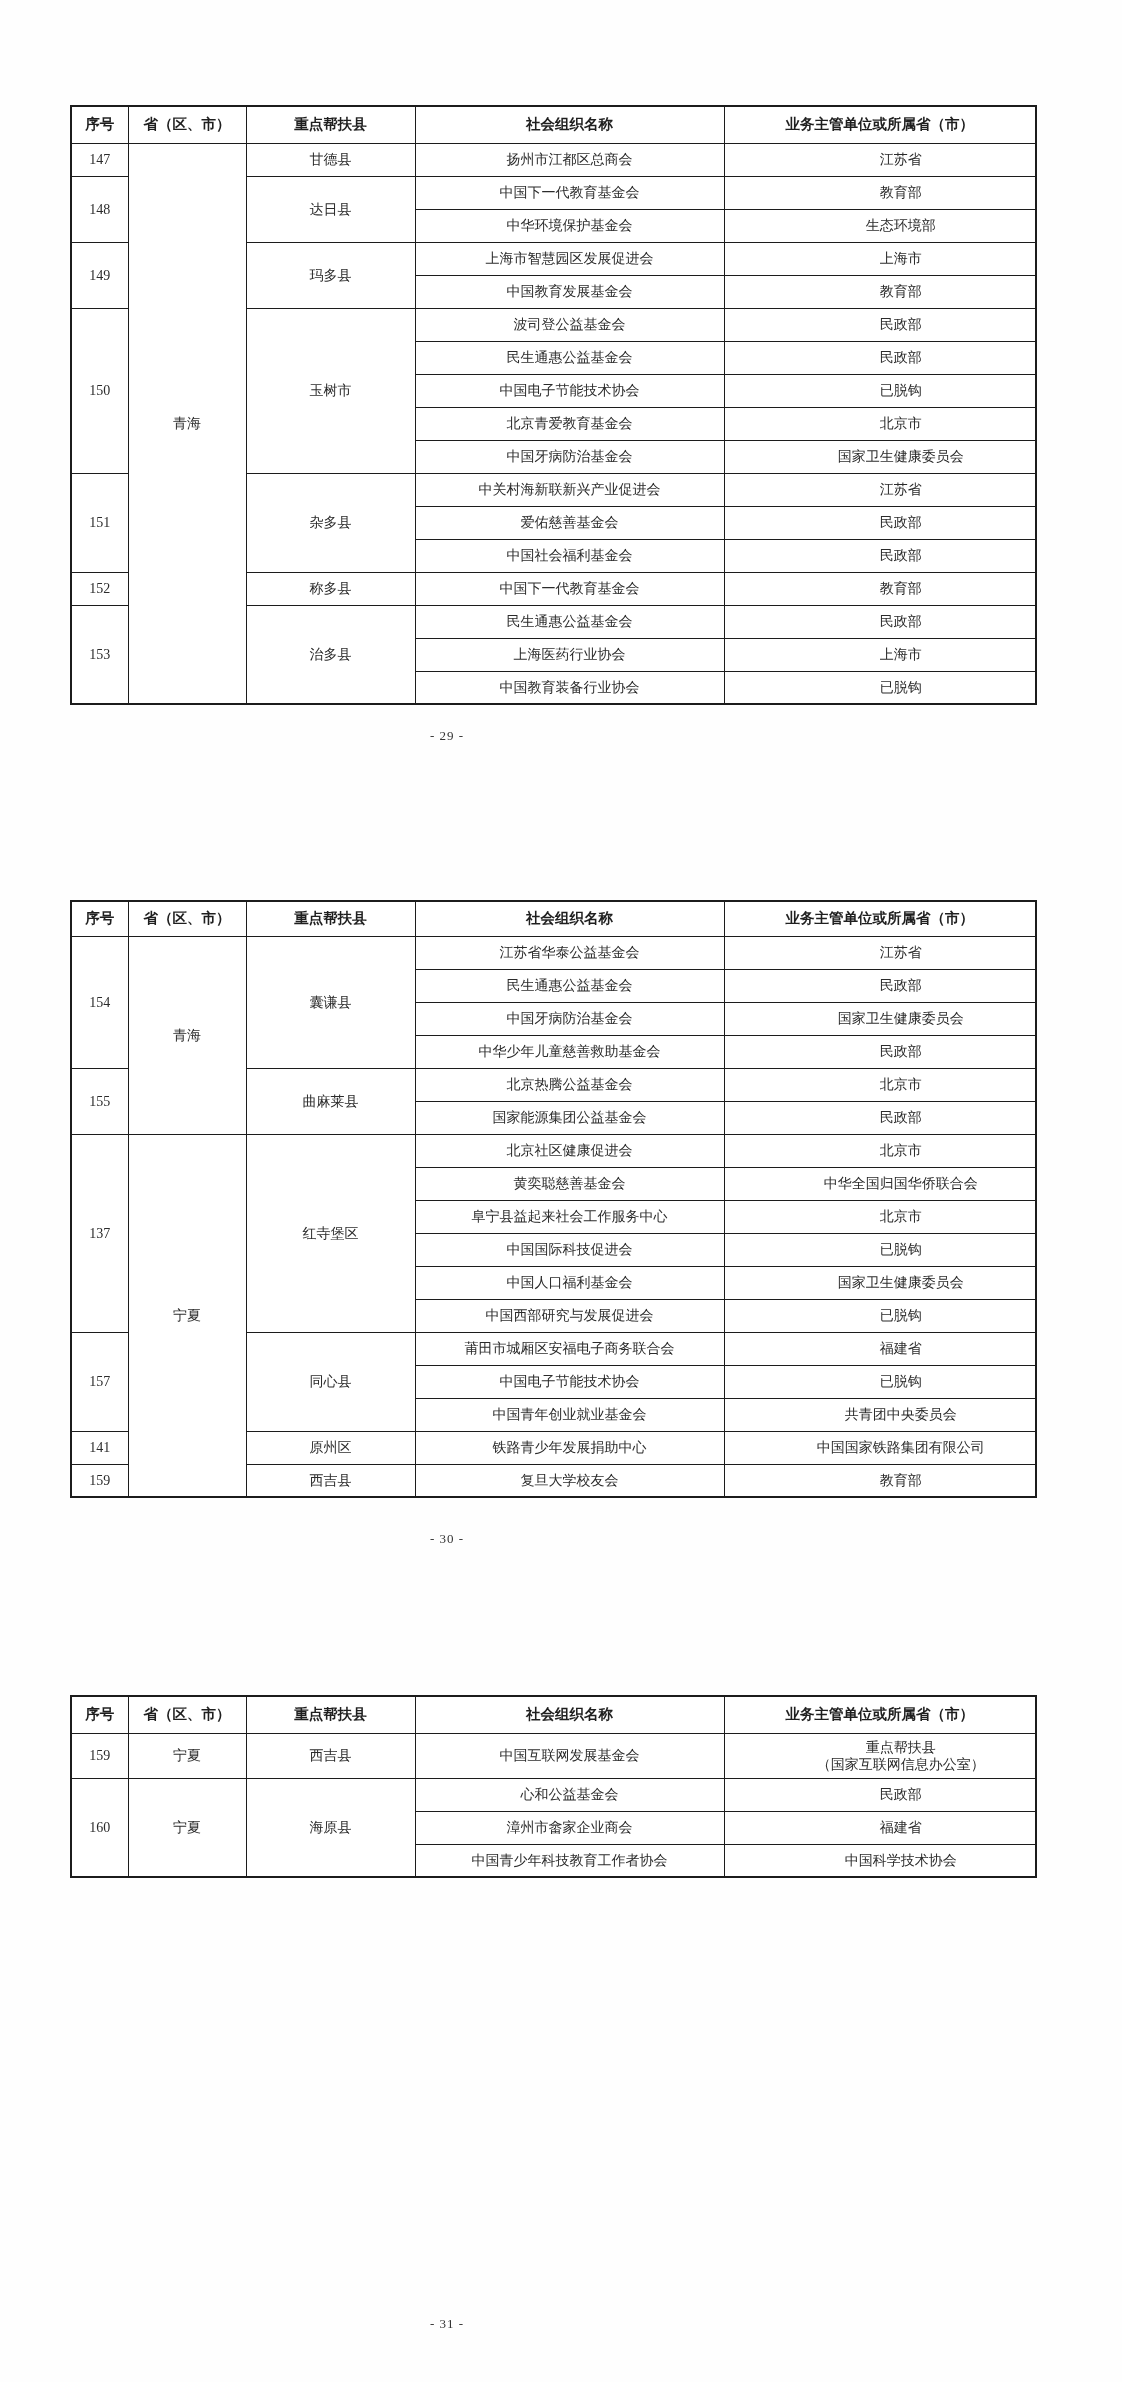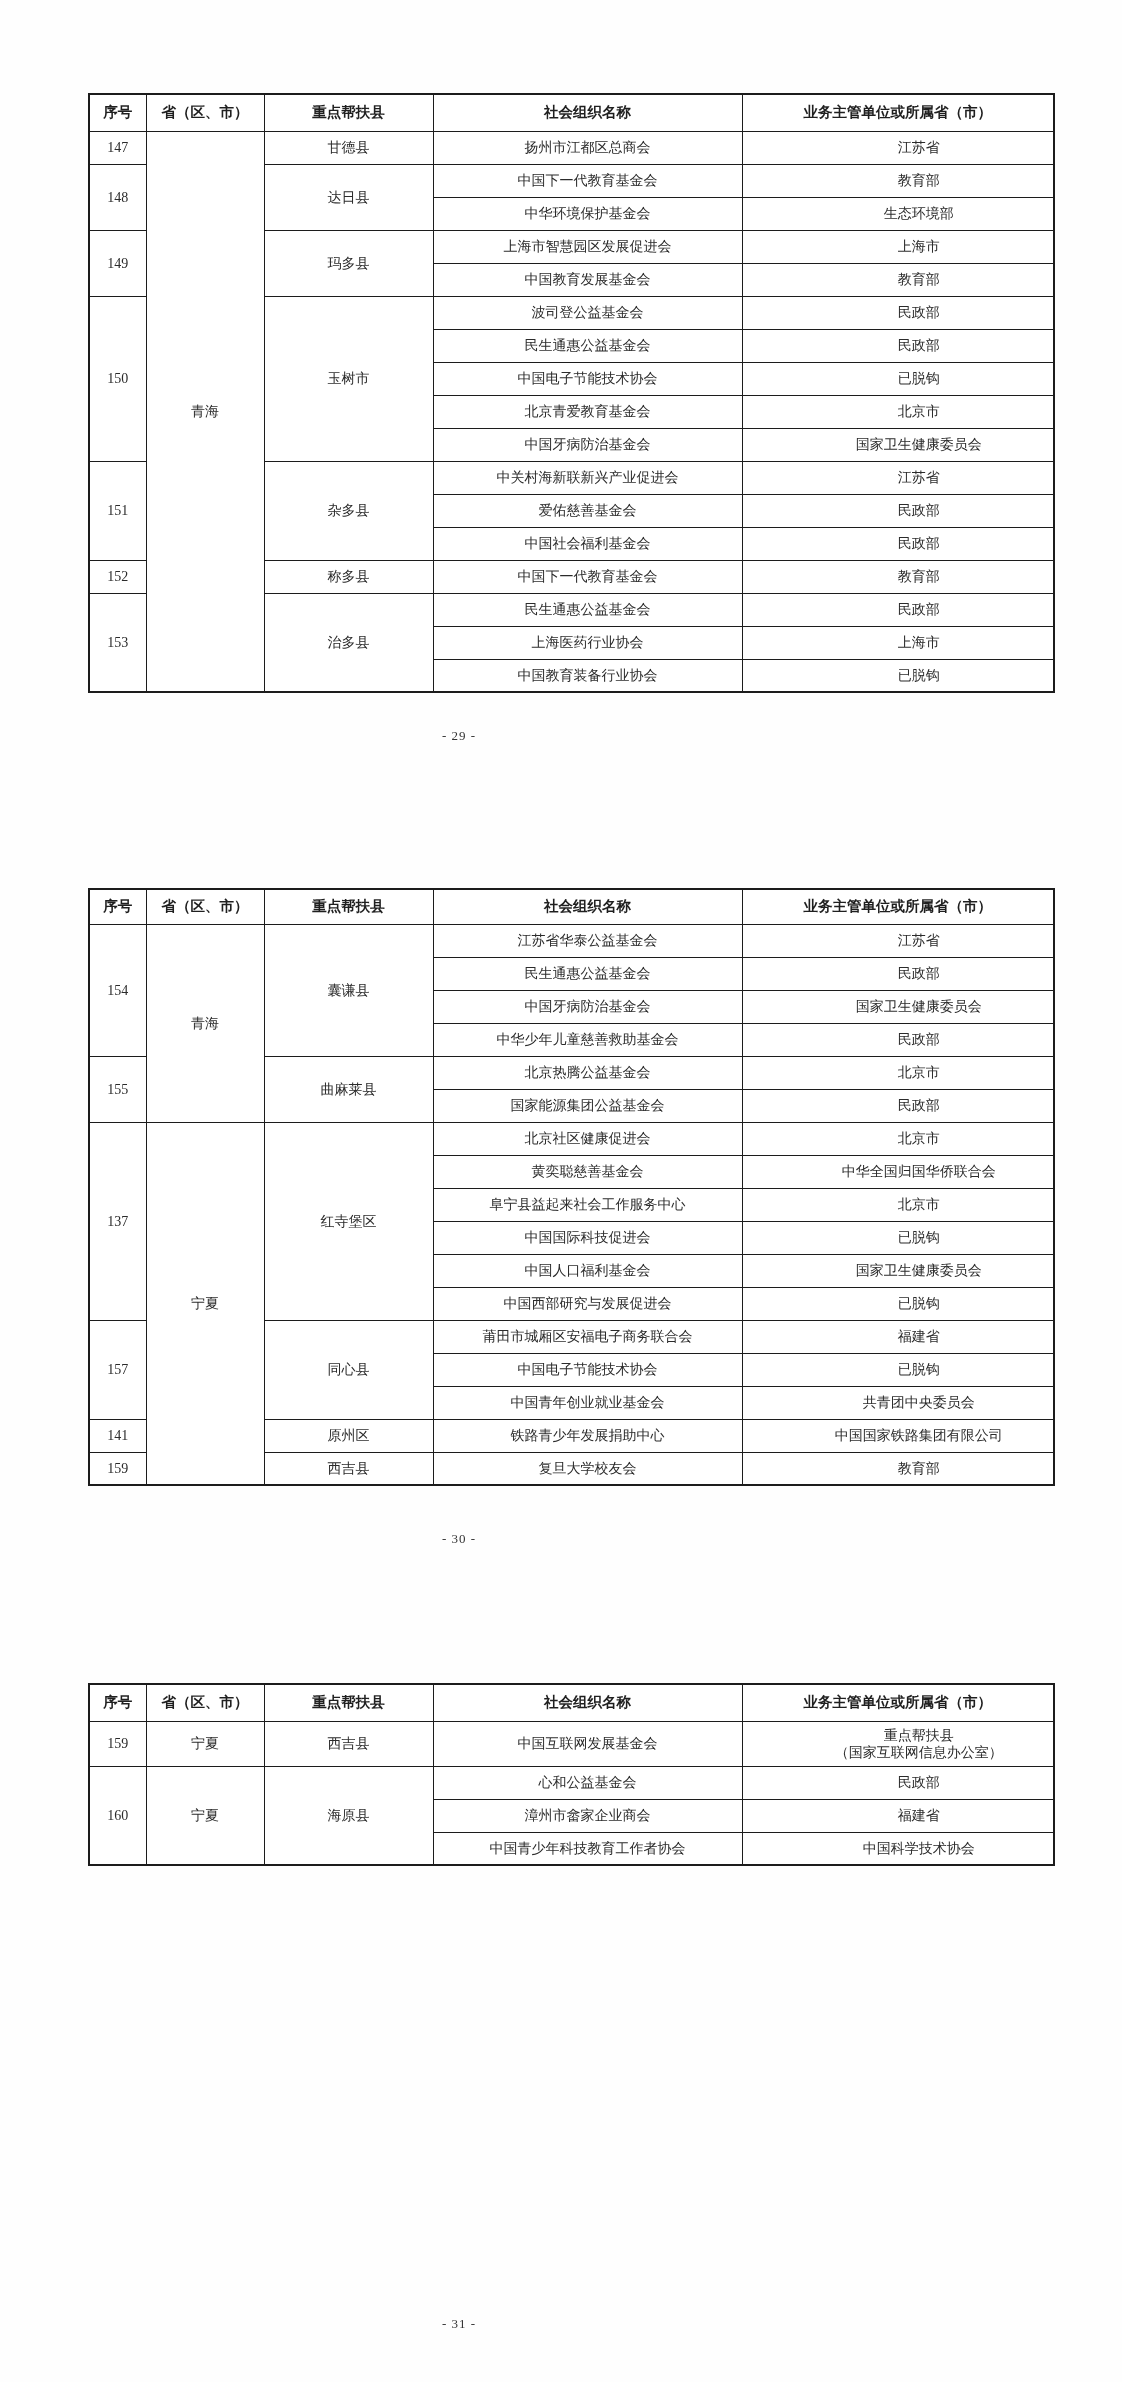--- a/index.html
+++ b/index.html
@@ -6,25 +6,26 @@
   .page-canvas {
     position: relative;
     width: 1122px;
     height: 2382px;
     background: #fefefe;
     font-family: "Liberation Serif", "DejaVu Serif", serif;
     color: #262626;
   }
   table.org-table {
     position: absolute;
-    left: 88px;
+    left: 70px;
     border-collapse: collapse;
     table-layout: fixed;
     width: 965px;
     background: #fff;
+    margin-top: 12px;
   }
   table.t1 { top: 93px; }
   table.t2 { top: 888px; }
   table.t3 { top: 1683px; }
   .org-table col.c-seq      { width: 57px; }
   .org-table col.c-province { width: 118px; }
   .org-table col.c-county   { width: 169px; }
   .org-table col.c-org      { width: 309px; }
   .org-table col.c-unit     { width: 312px; }
   .org-table th, .org-table td {
@@ -48,21 +49,21 @@
   }
   .org-table tbody tr { height: 33px; }
   .t1 thead tr { height: 37px; }
   .t2 thead tr { height: 35px; }
   .t3 thead tr { height: 37px; }
   .t3 tbody tr { height: 33px; }
   .t3 tbody tr.two-line { height: 45px; }
   td.supervisor-cell { white-space: pre-line; padding-left: 46px; }
   .page-footer {
     position: absolute;
-    left: 12px;
+    left: 0;
     width: 894px;
     text-align: center;
     font-size: 13px;
     letter-spacing: 1px;
     color: #333;
     font-family: "Liberation Serif", "DejaVu Serif", serif;
   }
   .f1 { top: 728px; }
   .f2 { top: 1521px; margin-top: 10px; }
   .f3 { top: 2316px; }

